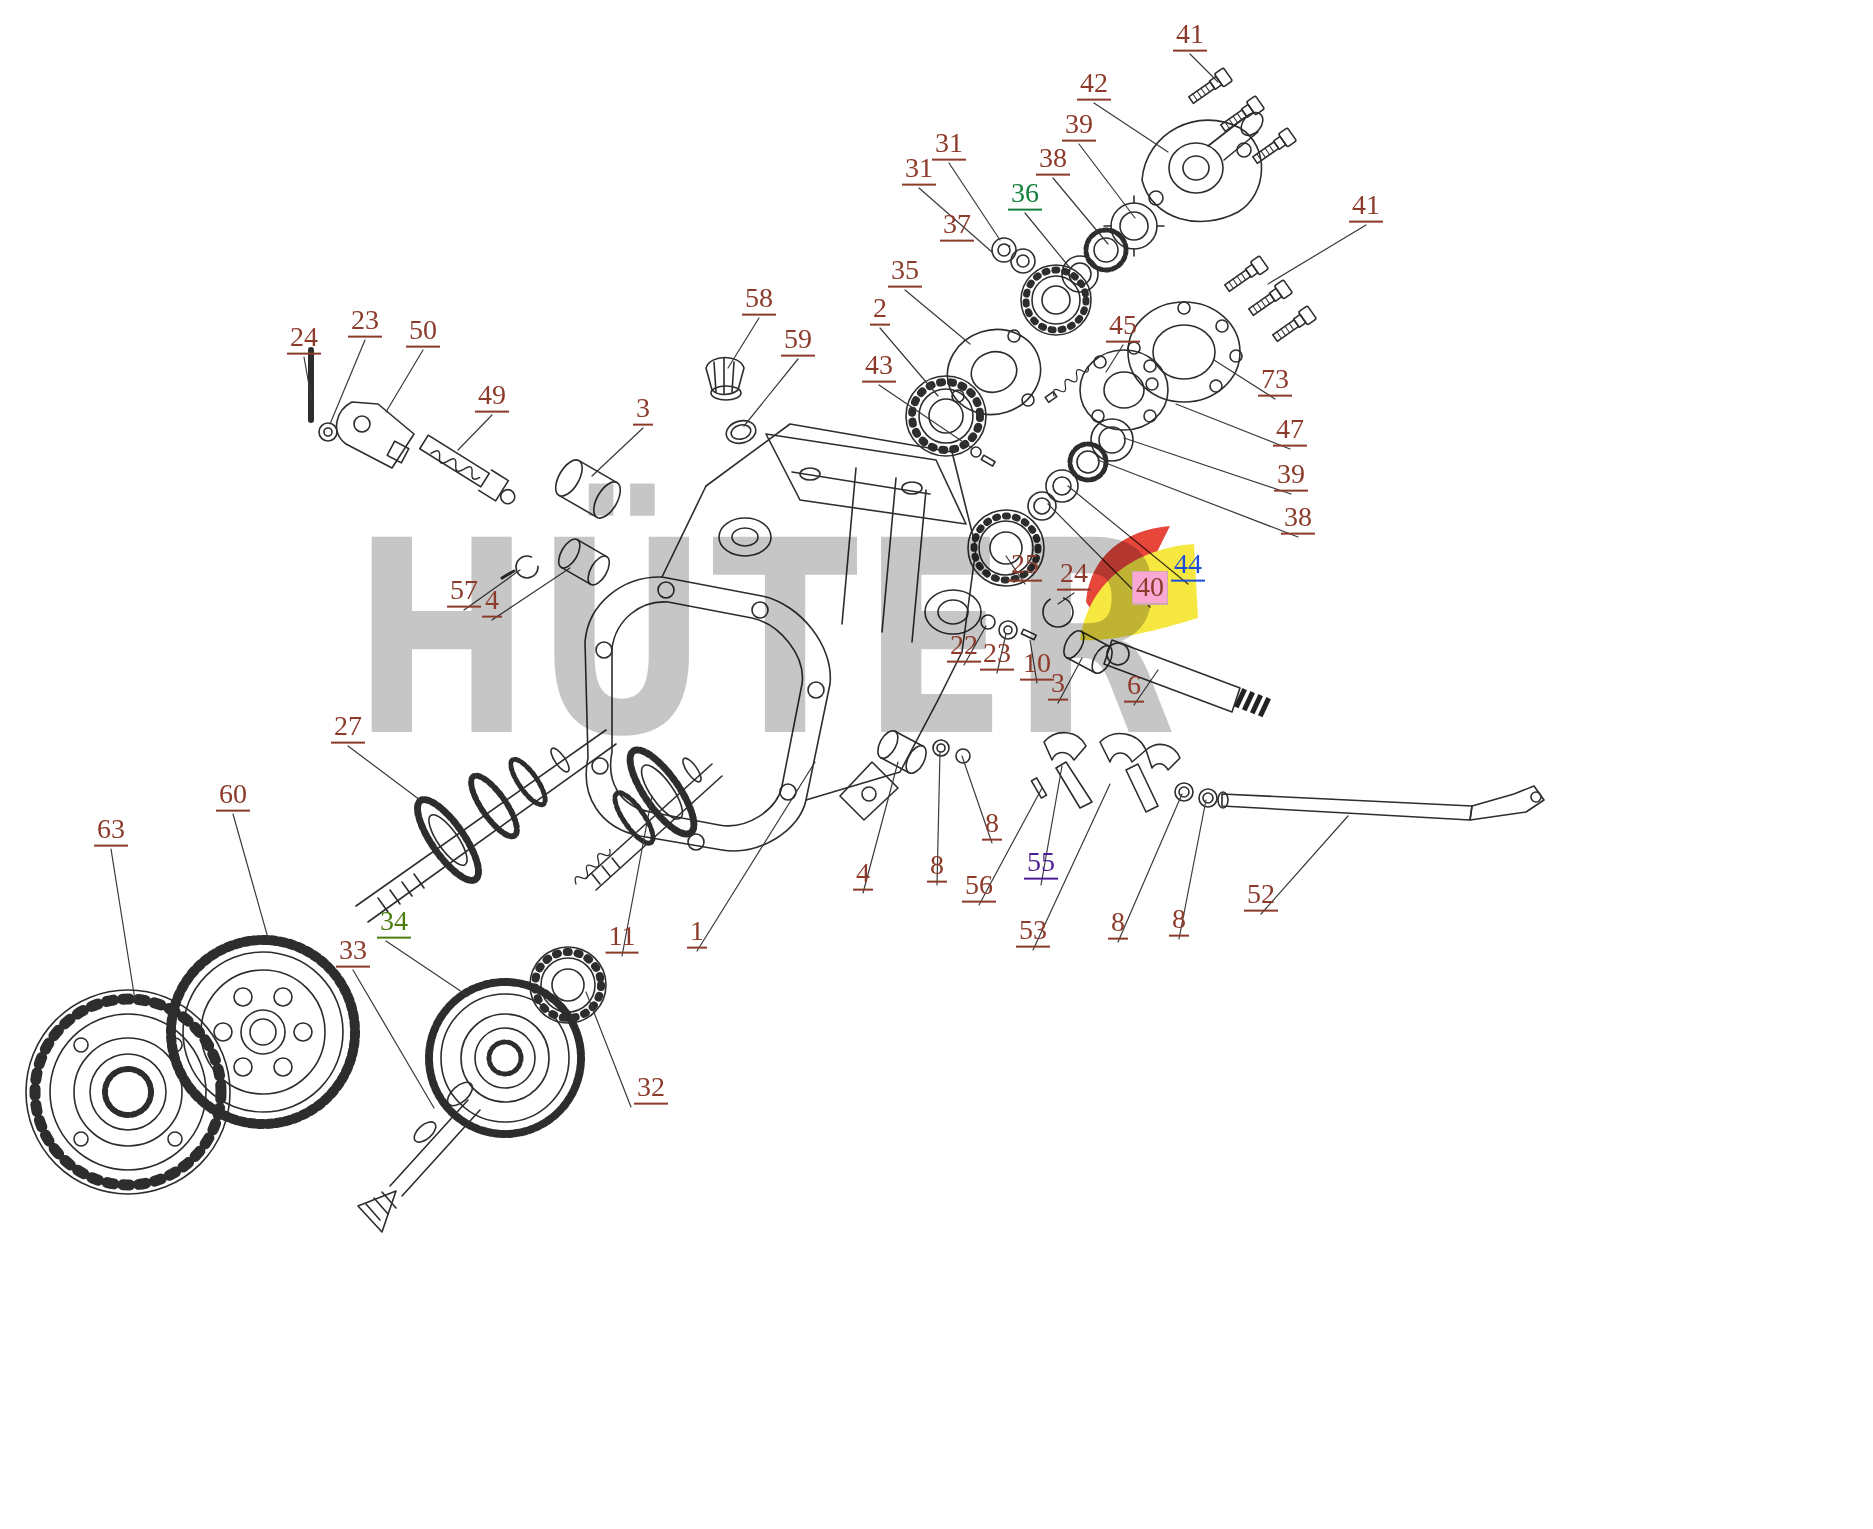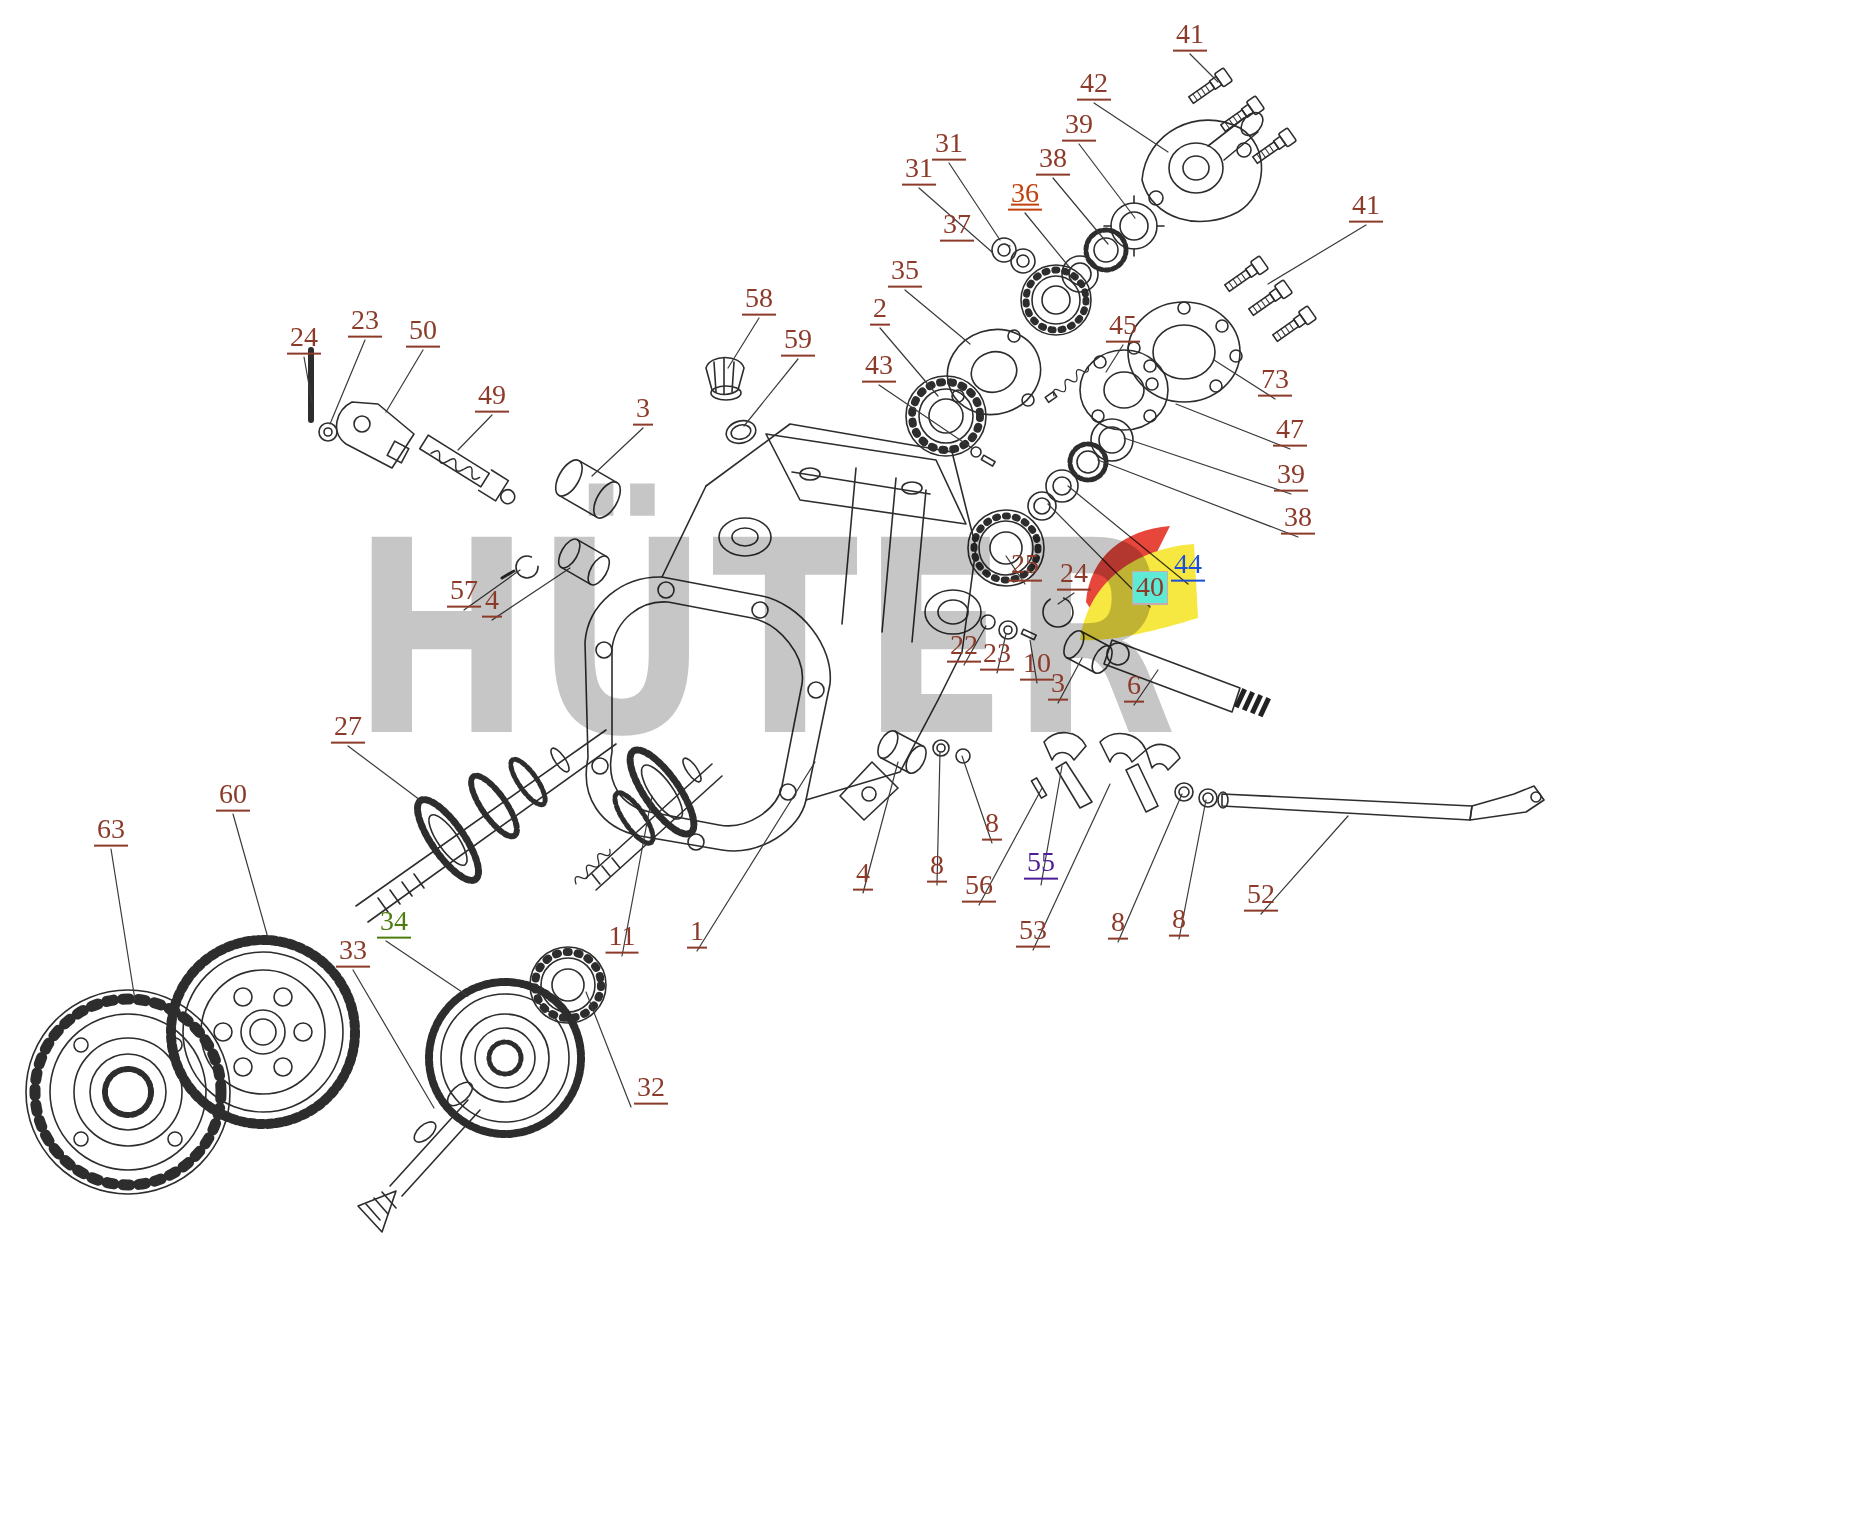--- a/index.html
+++ b/index.html
@@ -381,35 +381,35 @@
     <path stroke="none" d="M1080,640 C1088,580 1138,548 1194,544 L1198,618 C1152,632 1110,642 1080,640 Z" fill="#f6e52c"></path>
   </svg>
 
   <div id="callout-layer">
       <div class="callout" style="left: 1190px; top: 38px; color: rgb(140, 58, 42);">41</div>
       <div class="callout" style="left: 1094px; top: 87px; color: rgb(140, 58, 42);">42</div>
       <div class="callout" style="left: 1079px; top: 128px; color: rgb(140, 58, 42);">39</div>
       <div class="callout" style="left: 1053px; top: 162px; color: rgb(140, 58, 42);">38</div>
       <div class="callout" style="left: 949px; top: 147px; color: rgb(140, 58, 42);">31</div>
       <div class="callout" style="left: 919px; top: 172px; color: rgb(140, 58, 42);">31</div>
-      <div class="callout" style="left: 1025px; top: 197px; color: #c2410c; text-decoration: underline;">36</div>
+      <div class="callout" style="left: 1025px; top: 197px; color: #15803d;">36</div>
       <div class="callout" style="left: 957px; top: 228px; color: rgb(140, 58, 42);">37</div>
       <div class="callout" style="left: 1366px; top: 209px; color: rgb(140, 58, 42);">41</div>
       <div class="callout" style="left: 905px; top: 274px; color: rgb(140, 58, 42);">35</div>
       <div class="callout" style="left: 880px; top: 312px; color: rgb(140, 58, 42);">2</div>
       <div class="callout" style="left: 759px; top: 302px; color: rgb(140, 58, 42);">58</div>
       <div class="callout" style="left: 798px; top: 343px; color: rgb(140, 58, 42);">59</div>
       <div class="callout" style="left: 879px; top: 369px; color: rgb(140, 58, 42);">43</div>
       <div class="callout" style="left: 1123px; top: 329px; color: rgb(140, 58, 42);">45</div>
       <div class="callout" style="left: 1275px; top: 383px; color: rgb(140, 58, 42);">73</div>
       <div class="callout" style="left: 1290px; top: 433px; color: rgb(140, 58, 42);">47</div>
       <div class="callout" style="left: 1291px; top: 478px; color: rgb(140, 58, 42);">39</div>
       <div class="callout" style="left: 1298px; top: 521px; color: rgb(140, 58, 42);">38</div>
       <div class="callout" style="left: 1188px; top: 568px; color: #1d4ed8;">44</div>
-      <div class="callout highlight" style="left: 1150px; top: 591px; color: rgb(140, 58, 42); background: #5eead4;">40</div>
+      <div class="callout highlight" style="left: 1150px; top: 591px; color: rgb(140, 58, 42); background: #f9a8d4;">40</div>
       <div class="callout" style="left: 365px; top: 324px; color: rgb(140, 58, 42);">23</div>
       <div class="callout" style="left: 304px; top: 341px; color: rgb(140, 58, 42);">24</div>
       <div class="callout" style="left: 423px; top: 334px; color: rgb(140, 58, 42);">50</div>
       <div class="callout" style="left: 492px; top: 399px; color: rgb(140, 58, 42);">49</div>
       <div class="callout" style="left: 643px; top: 412px; color: rgb(140, 58, 42);">3</div>
       <div class="callout" style="left: 464px; top: 594px; color: rgb(140, 58, 42);">57</div>
       <div class="callout" style="left: 492px; top: 604px; color: rgb(140, 58, 42);">4</div>
       <div class="callout" style="left: 1025px; top: 568px; color: rgb(140, 58, 42);">25</div>
       <div class="callout" style="left: 1074px; top: 577px; color: rgb(140, 58, 42);">24</div>
       <div class="callout" style="left: 964px; top: 649px; color: rgb(140, 58, 42);">22</div>

